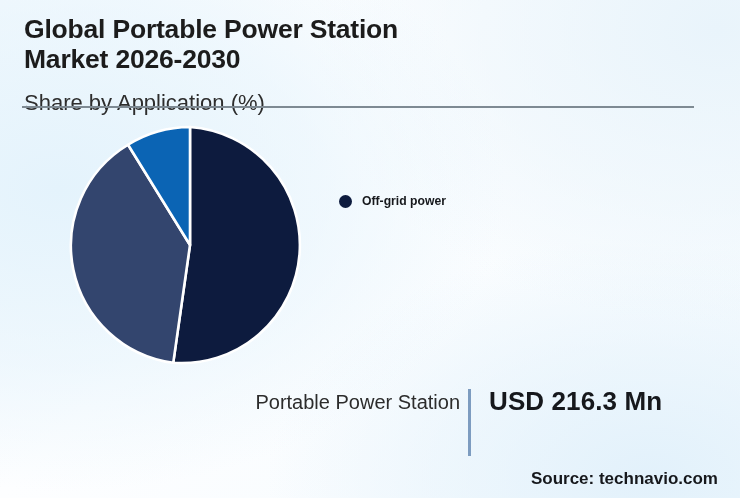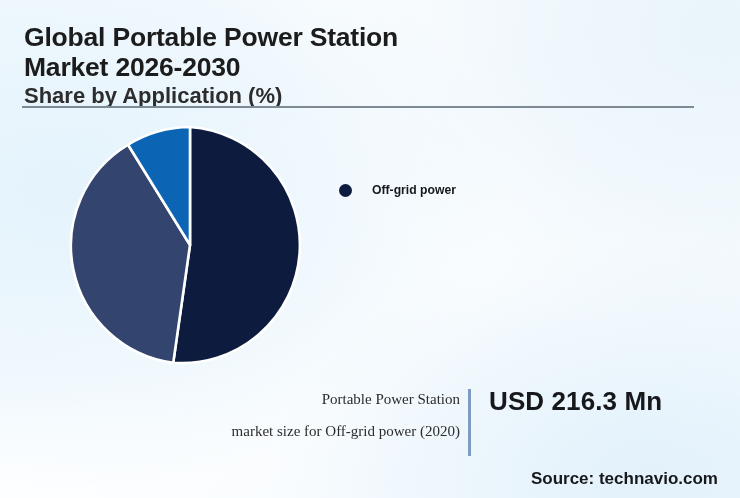--- a/index.html
+++ b/index.html
@@ -24,37 +24,37 @@
       radial-gradient(ellipse 520px 380px at 97% 6%, #e9f4fb 0%, rgba(233,244,251,0.5) 45%, rgba(255,255,255,0) 78%),
       radial-gradient(ellipse 480px 300px at 88% 96%, #e2f1fb 0%, rgba(226,241,251,0.45) 45%, rgba(255,255,255,0) 80%),
       linear-gradient(135deg, #f7fbfe 0%, #fdfeff 40%, #f4fafe 100%);
     overflow: hidden;
   }
 
   
   .title-block {
     position: absolute;
     left: 24px;
-    top: 22px;
+    top: 14px;
     width: 660px;
   }
   .title-main {
     font-size: 26.5px;
     font-weight: bold;
     line-height: 1.14;
     color: #1c1c1c;
     letter-spacing: -0.2px;
     white-space: pre-line;
   }
   .title-sub {
     font-size: 22px;
-    font-weight: bold;
+    font-weight: normal;
     line-height: 1.18;
     color: #2d2d2d;
-    margin-top: 1px;
+    margin-top: 16px;
   }
   .title-rule {
     position: absolute;
     left: 22px;
     top: 106px;
     width: 672px;
     height: 2px;
     background: #7e8a93;
   }
 
@@ -73,23 +73,22 @@
 
   
   .legend {
     position: absolute;
     left: 339px;
     top: 172px;
     width: 200px;
   }
   .legend-row {
     display: flex;
-    align-items: center;
+    align-items: flex-end;
     height: 36px;
-    gap: 10px;
   }
   .legend-swatch {
     width: 13px;
     height: 13px;
     border-radius: 50%;
     flex: 0 0 auto;
     margin-right: 10px;
   }
   .legend-label {
     font-size: 12.2px;
@@ -100,24 +99,23 @@
 
   
   .stat-block {
     position: absolute;
     left: 140px;
     top: 392px;
     width: 320px;
     text-align: right;
   }
   .stat-caption-line {
-    font-size: 15px;
+    font-size: 20px;
     color: #2c2c2c;
     line-height: 1.0;
-    font-family: Liberation Serif, serif;
   }
   .stat-caption-line + .stat-caption-line {
     margin-top: 17px;
   }
   .stat-divider {
     position: absolute;
     left: 468px;
     top: 389px;
     width: 3px;
     height: 67px;
@@ -166,20 +164,19 @@
 
   <div class="legend">
     <div class="legend-row">
       <span class="legend-swatch" style="background:#0d1b3e"></span>
       <span class="legend-label">Off-grid power</span>
     </div>
   </div>
 
   <div class="stat-block">
     <div class="stat-caption-line">Portable Power Station</div>
-    <div class="stat-caption-line">market size for Off-grid power (2020)</div>
   </div>
   <div class="stat-divider"></div>
   <div class="stat-value">USD 216.3 Mn</div>
 
   <div class="source">Source: technavio.com</div>
 
 </div>
 
 </body></html>

